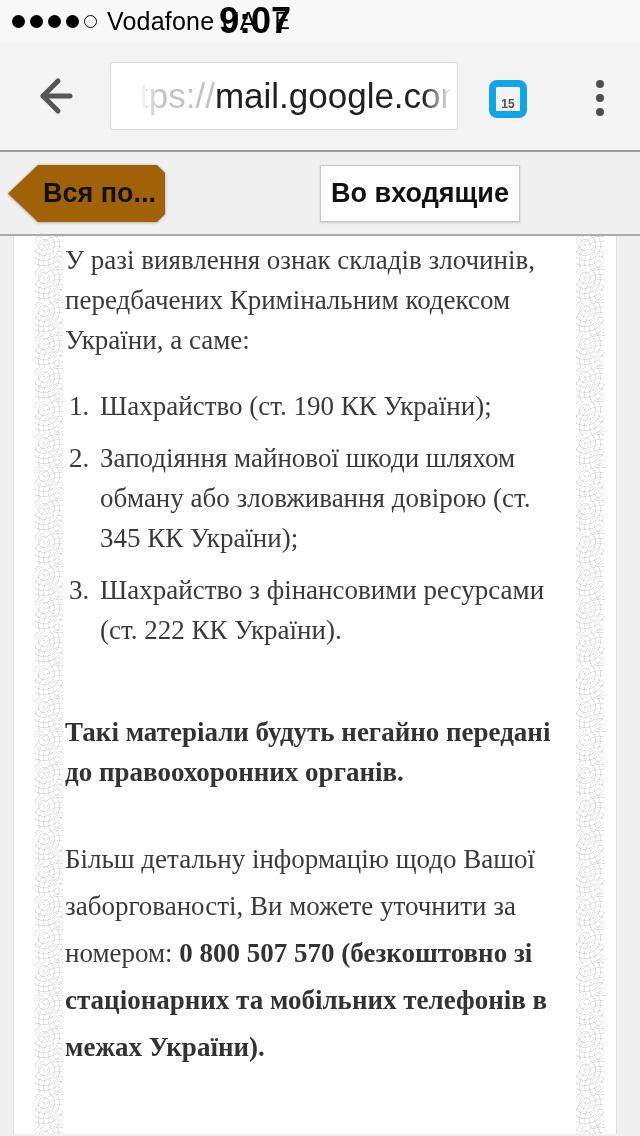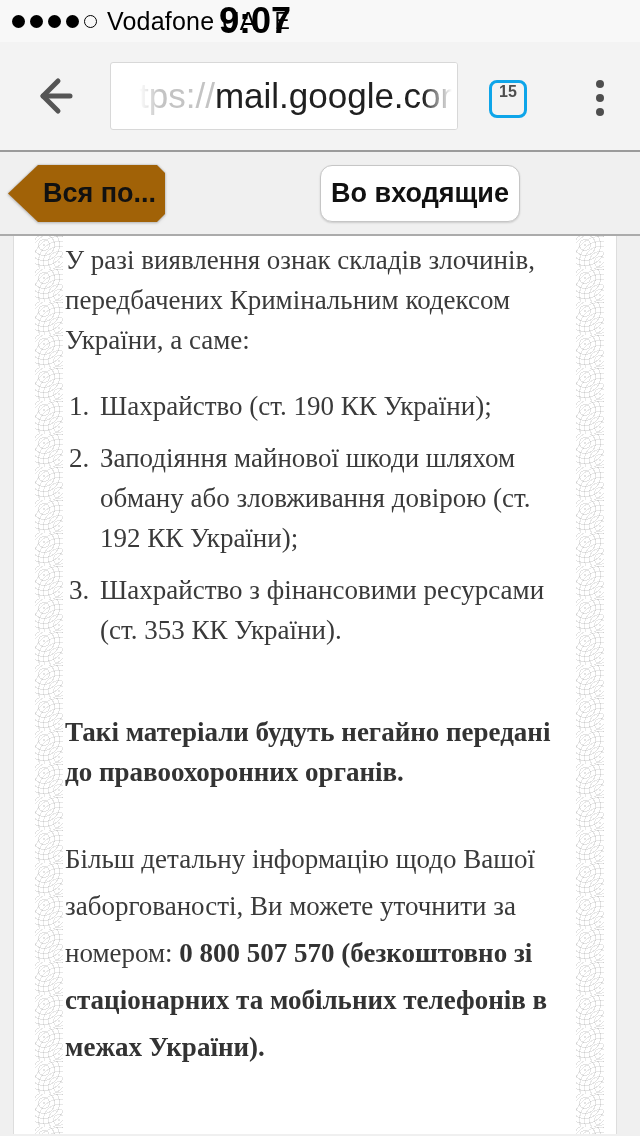--- a/index.html
+++ b/index.html
@@ -51,23 +51,23 @@
   .url-fade-r {
     position:absolute; right:0; top:0; bottom:0; width:34px;
     background:linear-gradient(to right, rgba(255,255,255,0), #fff 85%);
   }
   .url-fade-l {
     position:absolute; left:26px; top:0; bottom:0; width:22px;
     background:linear-gradient(to left, rgba(255,255,255,0), #fff 90%);
   }
   .tab-counter {
     position:absolute; left:489px; top:38px;
-    width:38px; height:38px; border:3px solid #0ea5e9; border-radius:8px;
-    display:flex; align-items:flex-start; justify-content:center;
-    font-size:16px; font-weight:700; color:#4e4e4e; cursor:pointer;
+    width:38px; height:38px; border:7px solid #0ea5e9; border-radius:8px;
+    display:flex; align-items:flex-end; justify-content:center;
+    font-size:12px; font-weight:700; color:#4e4e4e; cursor:pointer;
   }
   .menu-dots {
     position:absolute; left:594px; top:36px;
     display:flex; flex-direction:column; gap:6px; cursor:pointer; padding:2px;
   }
   .menu-dots i { width:8px; height:8px; border-radius:50%; background:#4e4e4e; }
 
   
   .mail-header {
     height:84px; background:#f0f0f0;
@@ -81,21 +81,21 @@
   }
   .chip-back-inner {
     width:100%; height:100%; background:#a16207;
     clip-path:polygon(0 50%, 30px 0, 149px 0, 157px 8px, 157px 49px, 149px 57px, 30px 100%);
     display:flex; align-items:center; justify-content:center;
     padding-left:26px;
     font-size:27px; font-weight:700; color:#111;
   }
   .chip-move {
     position:absolute; left:320px; top:13px; width:200px; height:57px;
-    background:#fff; border:1px solid #c6c6c6; border-radius:12px;
+    background:#fff; border:1px solid #c6c6c6; border-radius:0;
     box-shadow:0 1px 2px rgba(0,0,0,.15);
     display:flex; align-items:center; justify-content:center;
     font-size:27px; font-weight:700; color:#111; cursor:pointer;
   }
   .dropdown-tri {
     position:absolute; left:564px; top:185px;
     width:0; height:0;
     border-left:17px solid transparent;
     border-right:17px solid transparent;
     border-top:21px solid #686868;
@@ -190,22 +190,22 @@
 <div class="content">
   <div class="letter-card">
     <div class="guilloche left"></div>
     <div class="guilloche right"></div>
 
     <div class="letter-body">
       <p class="intro">У разі виявлення ознак складів злочинів, передбачених Кримінальним кодексом України, а саме:</p>
 
       <ol class="crime-list">
         <li>Шахрайство (ст. 190 КК України);</li>
-        <li>Заподіяння майнової шкоди шляхом обману або зловживання довірою (ст. 192 КК України);</li>
-        <li>Шахрайство з фінансовими ресурсами (ст. 353 КК України).</li>
+        <li>Заподіяння майнової шкоди шляхом обману або зловживання довірою (ст. 345 КК України);</li>
+        <li>Шахрайство з фінансовими ресурсами (ст. 222 КК України).</li>
       </ol>
 
       <p class="warning">Такі матеріали будуть негайно передані до правоохоронних органів.</p>
 
 
       <p class="info"><span>Більш детальну інформацію щодо Вашої заборгованості, Ви можете уточнити за номером: </span><span class="bold">0 800 507 570 (безкоштовно зі стаціонарних та мобільних телефонів в межах України).</span></p>
     </div>
   </div>
 </div>
 

